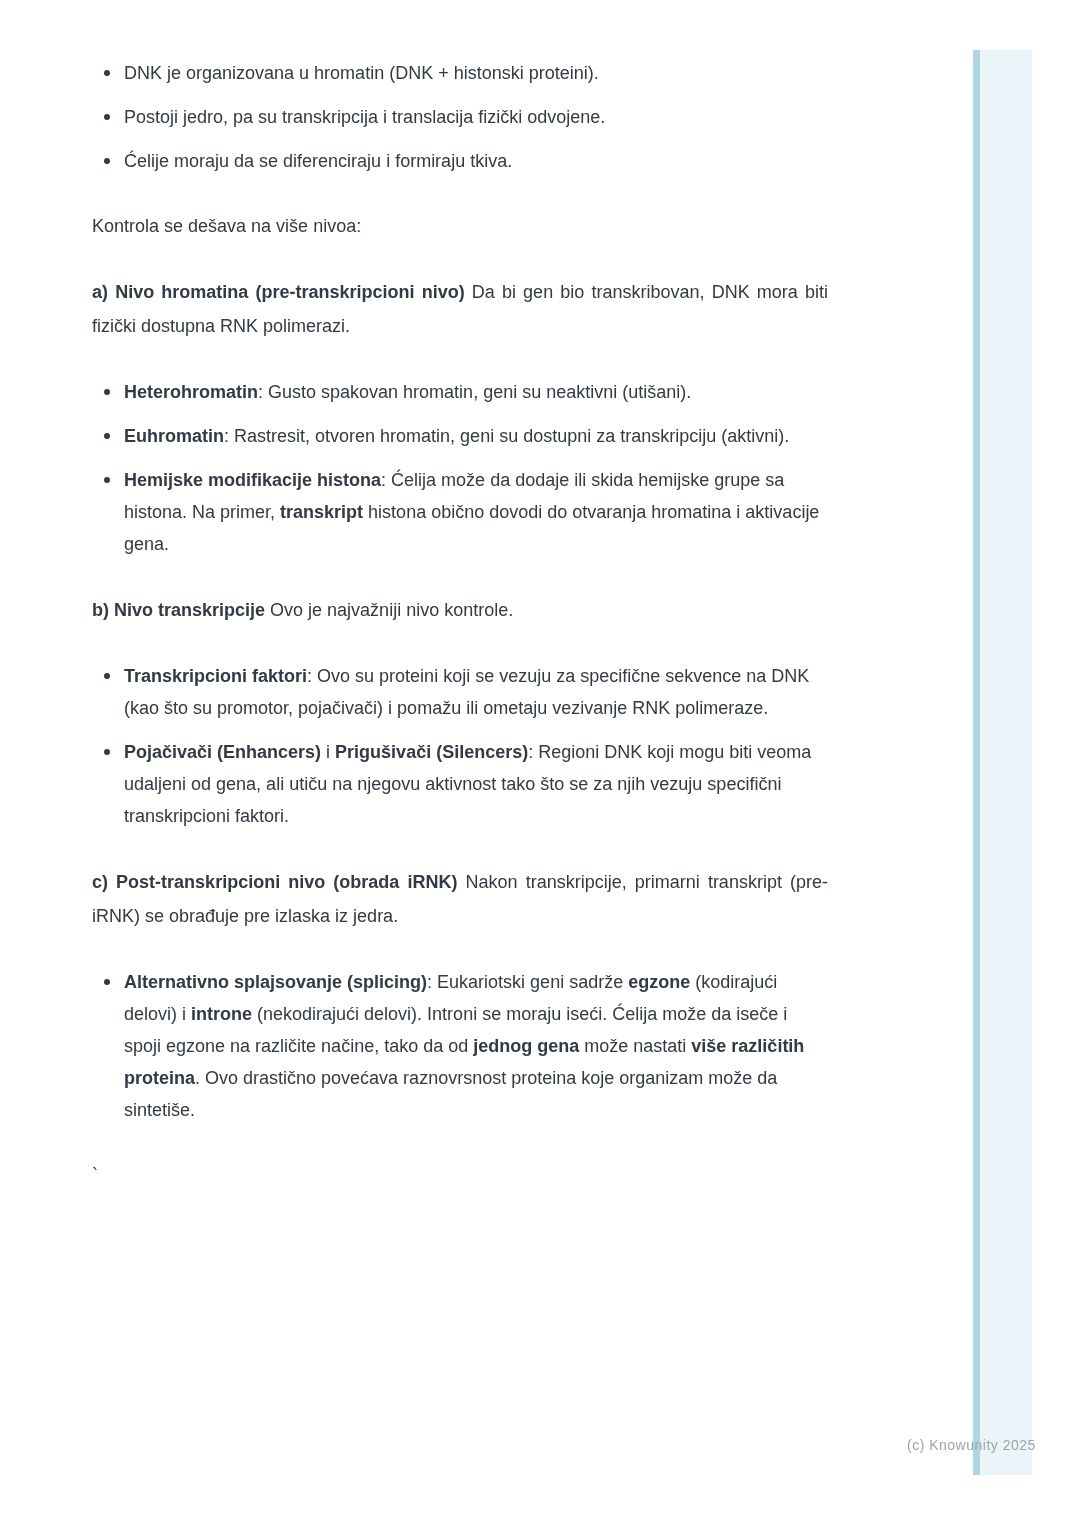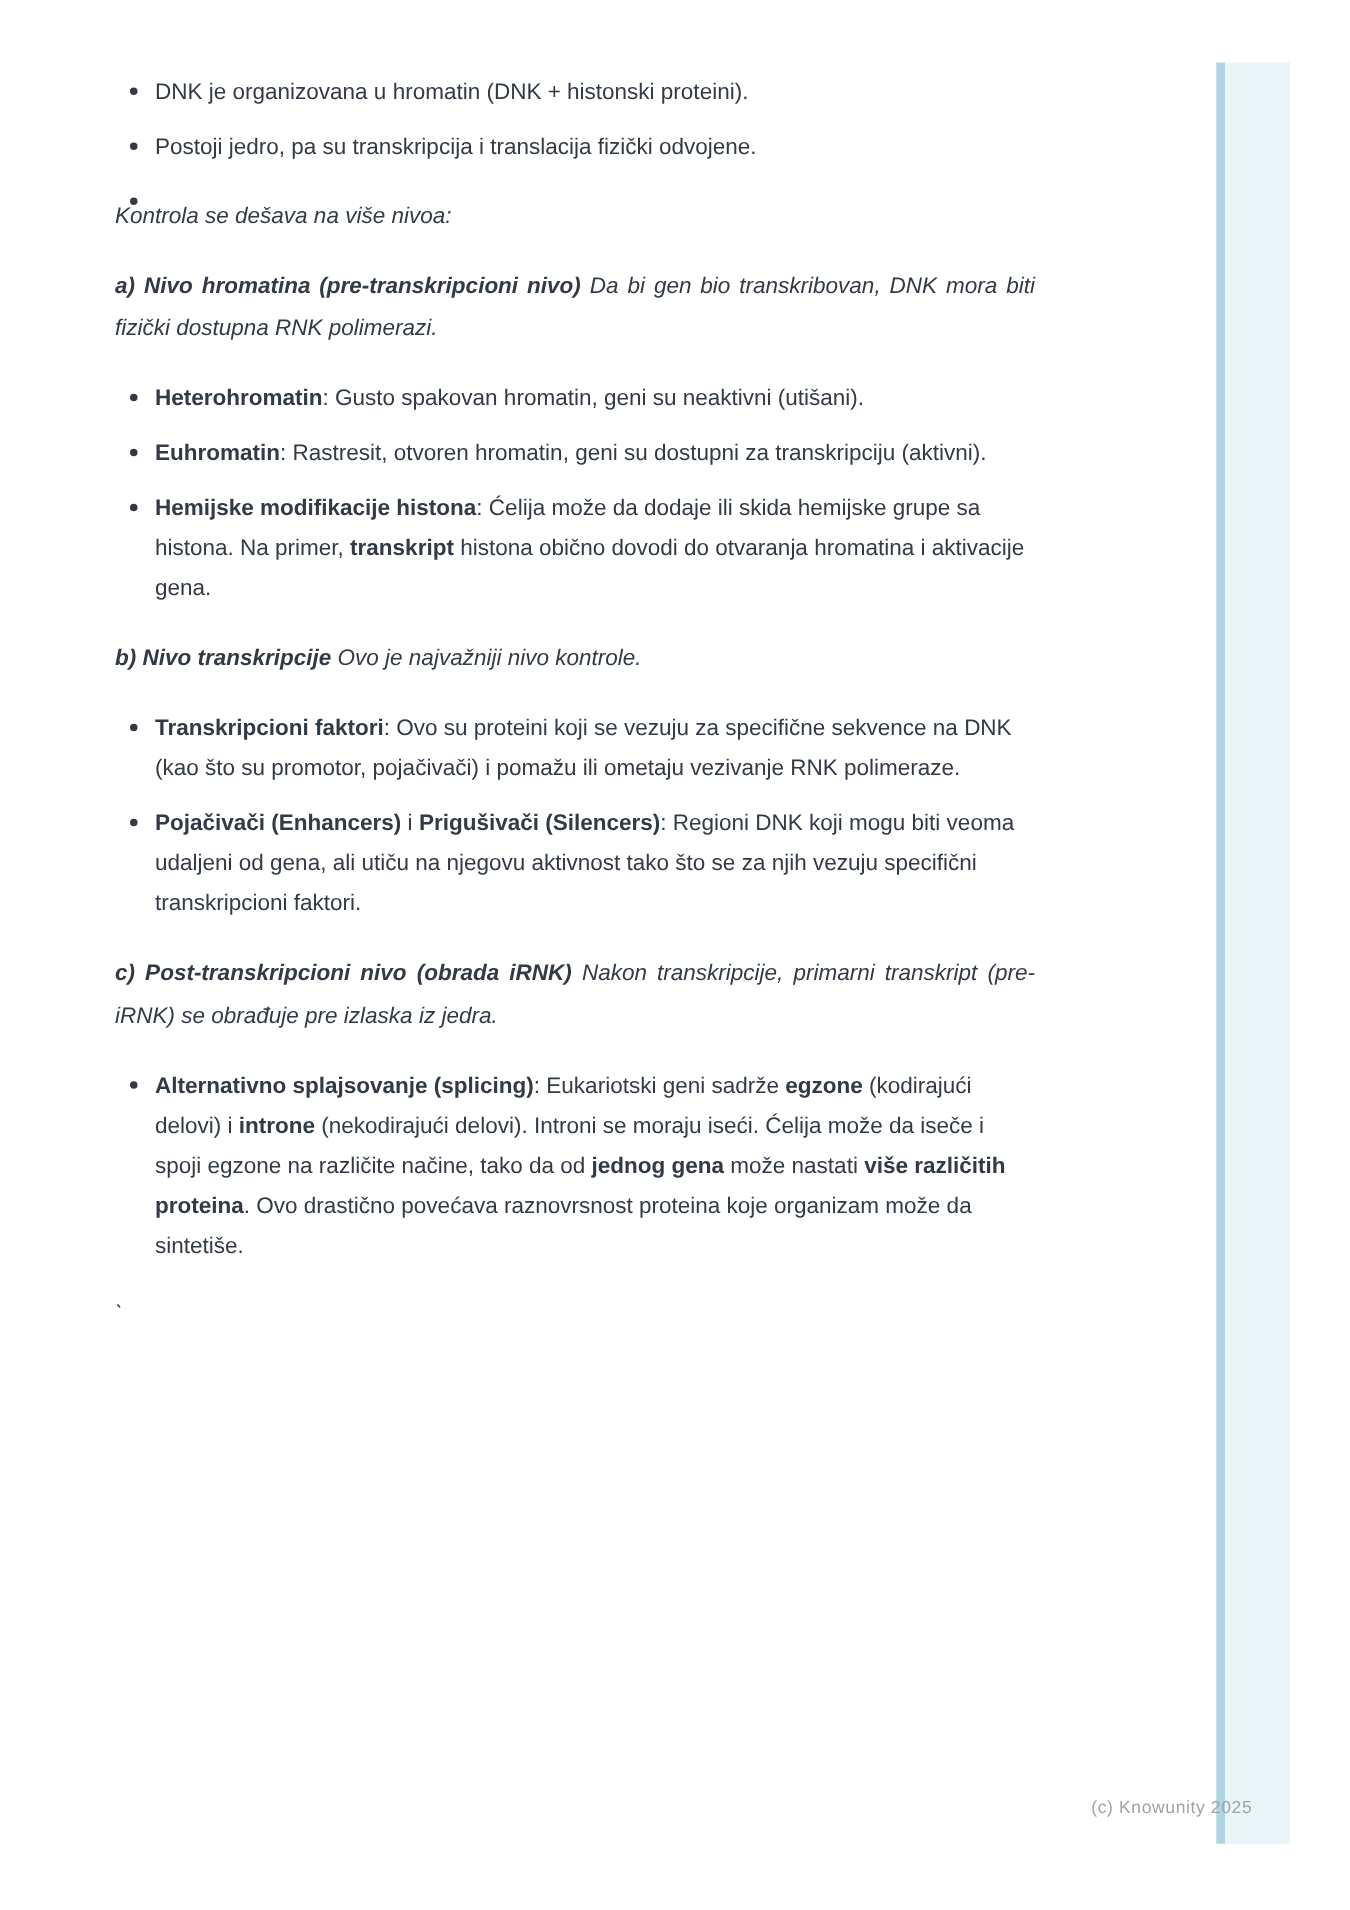--- a/index.html
+++ b/index.html
@@ -19,29 +19,29 @@
   }
   .stripe-line{
     position:absolute;left:973px;top:50px;width:7px;height:1425px;
     background:var(--stripe-line);
   }
   .stripe-panel{
     position:absolute;left:980px;top:50px;width:52px;height:1425px;
     background:var(--stripe-panel);
   }
   .copyright{
-    position:absolute;top:1436px;left:873px;
+    position:absolute;top:1436px;left:907px;
     font-size:14px;letter-spacing:.5px;line-height:18px;
     color:var(--muted);z-index:5;white-space:nowrap;
   }
   .content{
     position:absolute;left:92px;top:36px;width:736px;
     font-size:18px;line-height:32px;z-index:2;
   }
-  .content p{margin:23px 0;font-style:italic;}
+  .content p{margin:33px 0;}
   .section-heading{line-height:34px;text-align:justify;}
   ul.bullets{list-style:none;margin:23px 0;padding:0 0 0 32px;}
   ul.bullets:first-child{margin-top:21px;}
   ul.bullets li{position:relative;margin-bottom:12px;}
   ul.bullets li:last-child{margin-bottom:0;}
   .dot{
     position:absolute;left:-20px;top:13px;width:6px;height:6px;
     border-radius:50%;background:var(--text);
   }
   b{font-weight:bold;text-align:center;}
@@ -59,20 +59,21 @@
     <li>
       <span class="dot"></span>
       <span><span>DNK je organizovana u hromatin (DNK + histonski proteini).</span></span>
     </li>
     <li>
       <span class="dot"></span>
       <span><span>Postoji jedro, pa su transkripcija i translacija fizički odvojene.</span></span>
     </li>
     <li>
       <span class="dot"></span>
+      <span><span>Ćelije moraju da se diferenciraju i formiraju tkiva.</span></span>
     </li>
   </ul>
 
   <p>Kontrola se dešava na više nivoa:</p>
 
   <p class="section-heading"><b>a) Nivo hromatina (pre-transkripcioni nivo)</b><span> Da bi gen bio transkribovan, DNK mora biti fizički dostupna RNK polimerazi.</span></p>
   <ul class="bullets">
     <li>
       <span class="dot"></span>
       <span><b>Heterohromatin</b><span>: Gusto spakovan hromatin, geni su neaktivni (utišani).</span></span>

